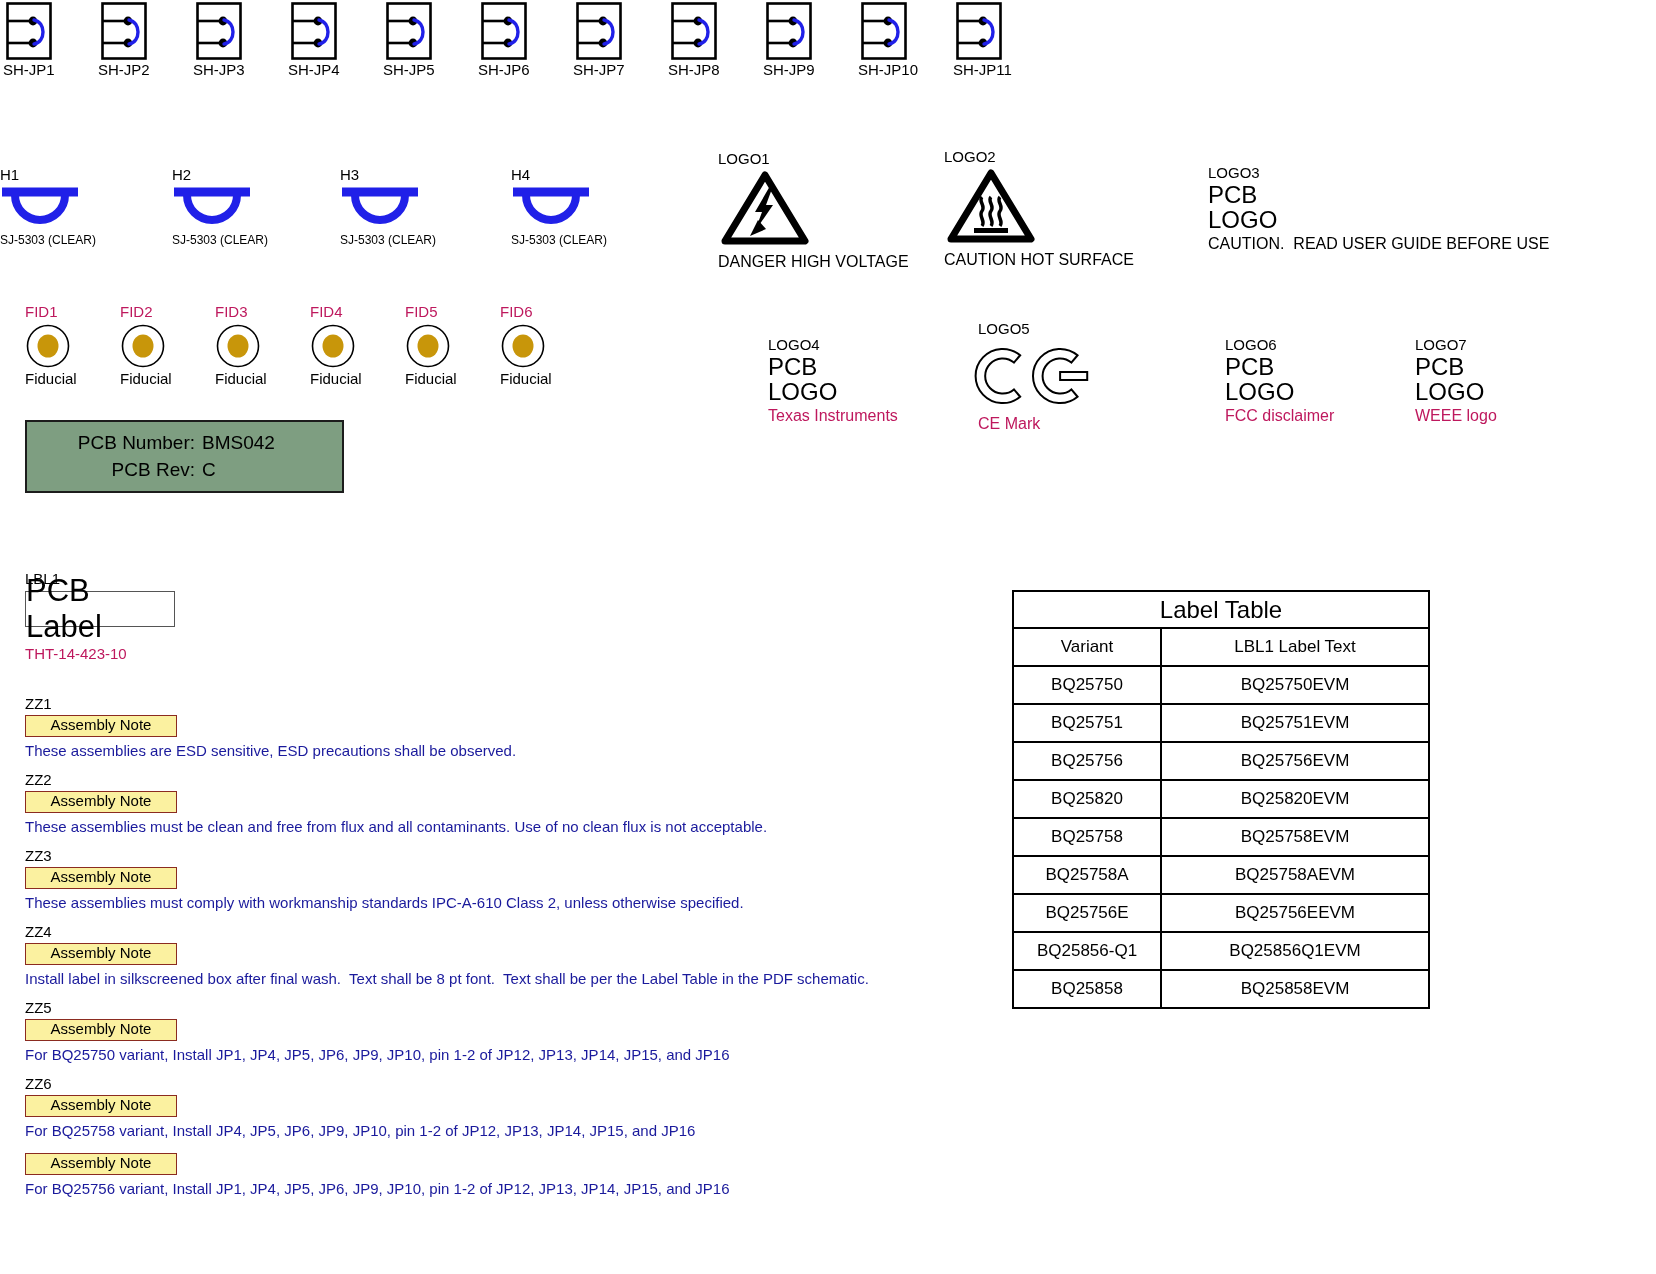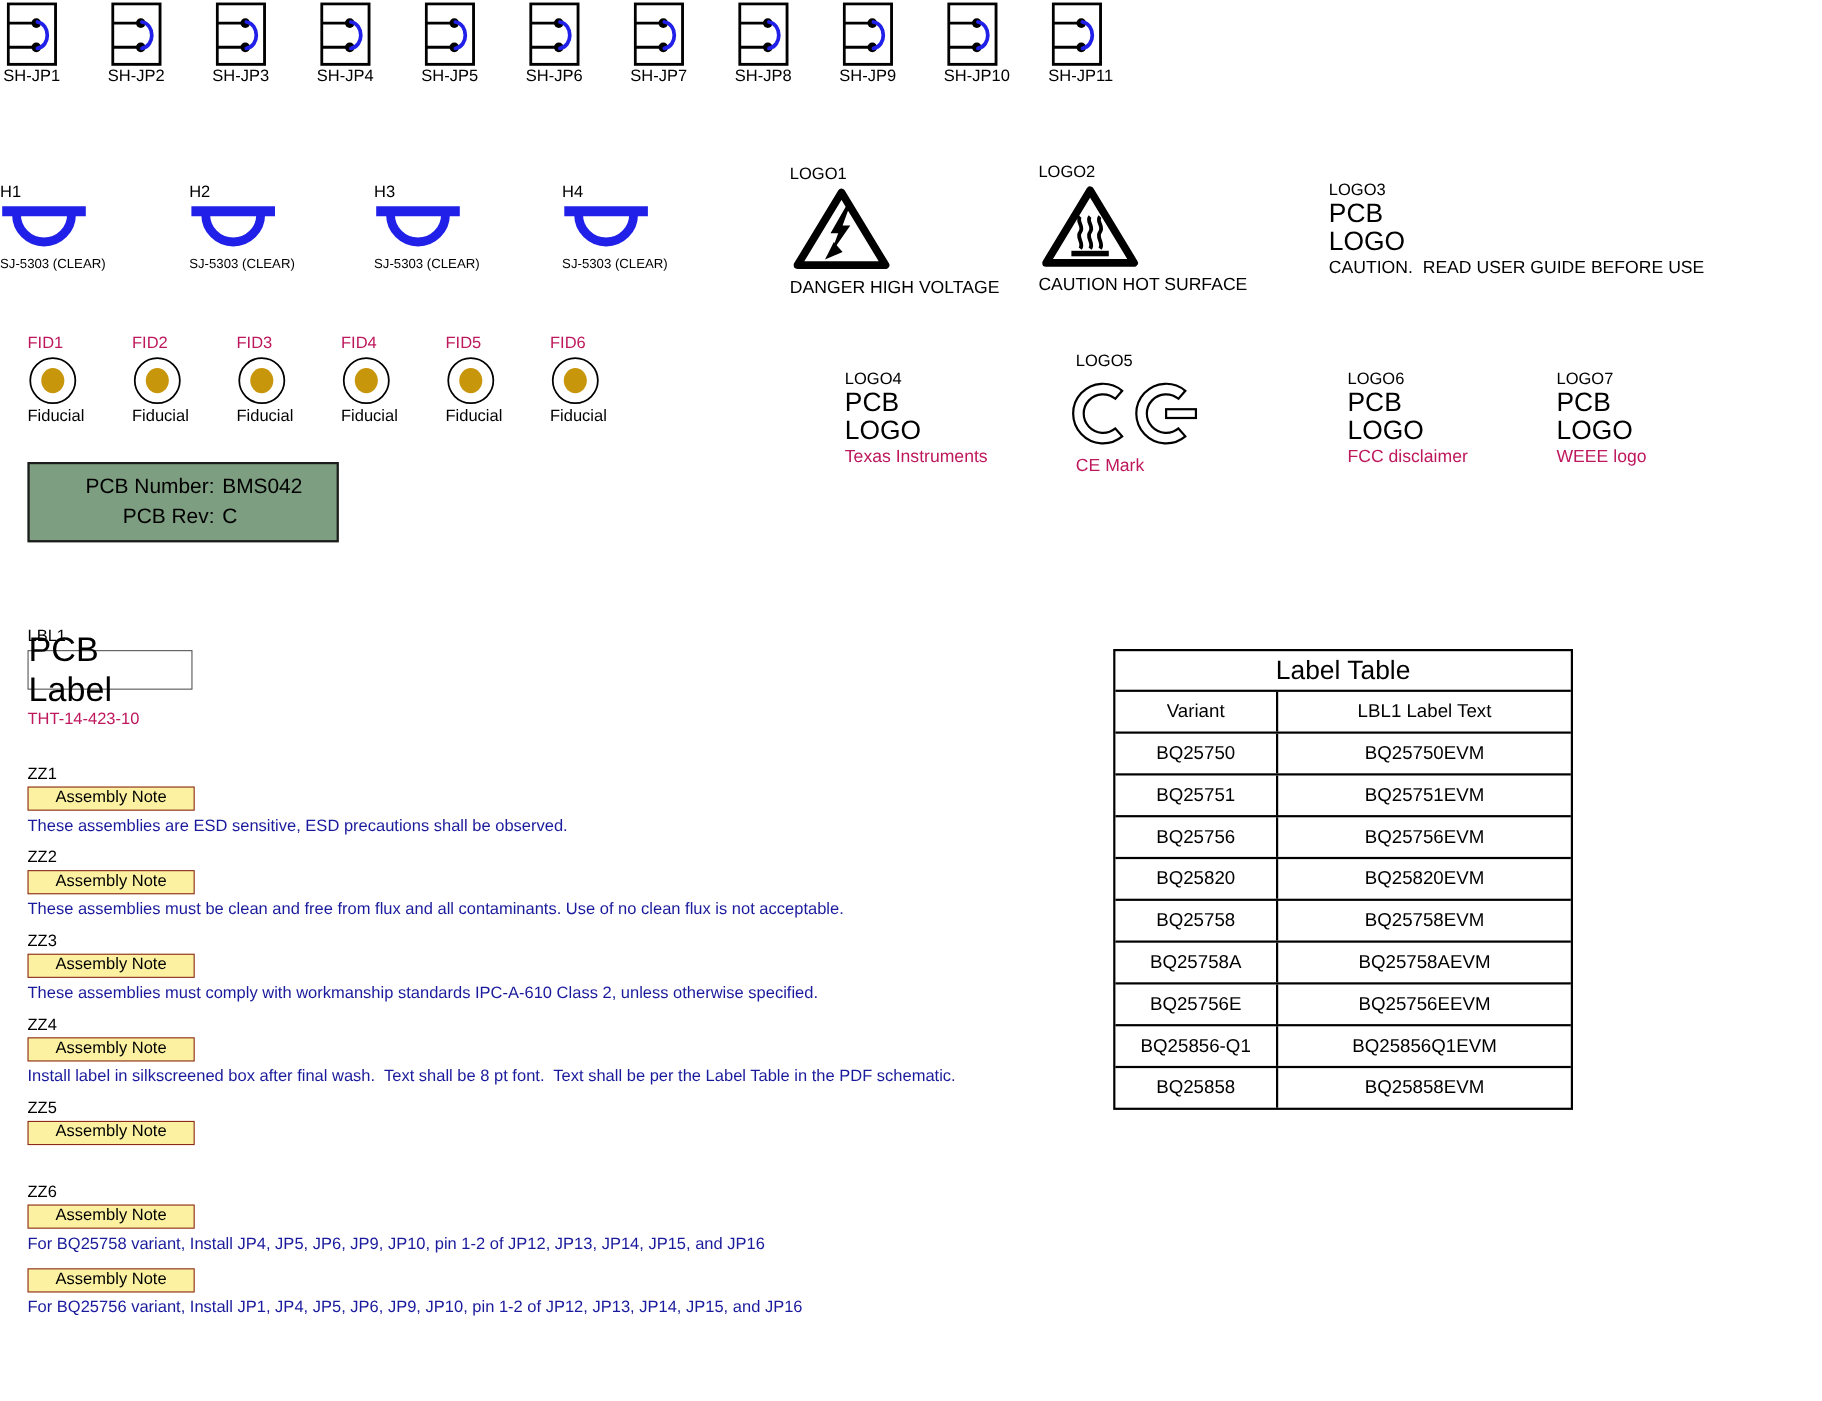--- a/index.html
+++ b/index.html
@@ -28,21 +28,21 @@
   .locap{font-size:16px;margin-top:3px}
   .biglogo{font-size:24px;line-height:25px}
 
   
   .fcell{position:absolute;top:303px;width:90px}
   .fcell svg{display:block;margin-top:2px}
   .fcap{font-size:15px;margin-top:1px}
 
   
   .pcbbox{
-    position:absolute;left:25px;top:420px;width:283px;height:73px;box-sizing:border-box;
+    position:absolute;left:25px;top:420px;width:319px;height:73px;box-sizing:border-box;
     background:#7E9E81;border:2px solid #1c1c1c;display:flex;flex-direction:column;
     justify-content:center;gap:5px;font-size:19px;
   }
   .pcbrow{display:flex}
   .pcblab{width:168px;text-align:right;margin-right:7px}
 
   
   .lblbox{width:150px;height:36px;border:1px solid #555;box-sizing:border-box;
     display:flex;align-items:center;justify-content:center;font-size:31px;margin-top:3px}
 
@@ -377,20 +377,21 @@
   <div class="note-box">
       <span>Assembly Note</span>
     </div>
   <div class="note-text">Install label in silkscreened box after final wash.  Text shall be 8 pt font.  Text shall be per the Label Table in the PDF schematic.</div>
 </div>
 <div class="note" style="top:999px">
   <div class="note-ref">ZZ5</div>
   <div class="note-box">
       <span>Assembly Note</span>
     </div>
+  <div class="note-text">For BQ25750 variant, Install JP1, JP4, JP5, JP6, JP9, JP10, pin 1-2 of JP12, JP13, JP14, JP15, and JP16</div>
 </div>
 <div class="note" style="top:1075px">
   <div class="note-ref">ZZ6</div>
   <div class="note-box">
       <span>Assembly Note</span>
     </div>
   <div class="note-text">For BQ25758 variant, Install JP4, JP5, JP6, JP9, JP10, pin 1-2 of JP12, JP13, JP14, JP15, and JP16</div>
 </div>
 <div class="note" style="top:1151px">
   <div class="note-box">

